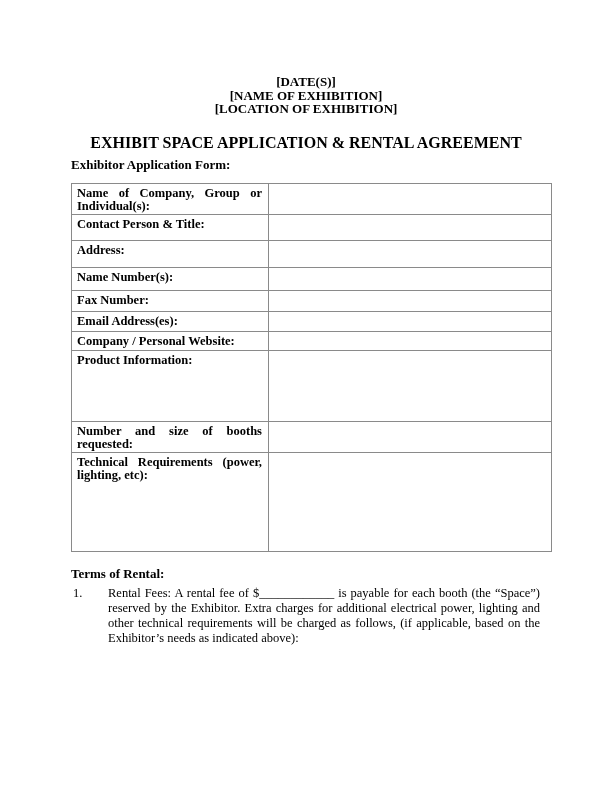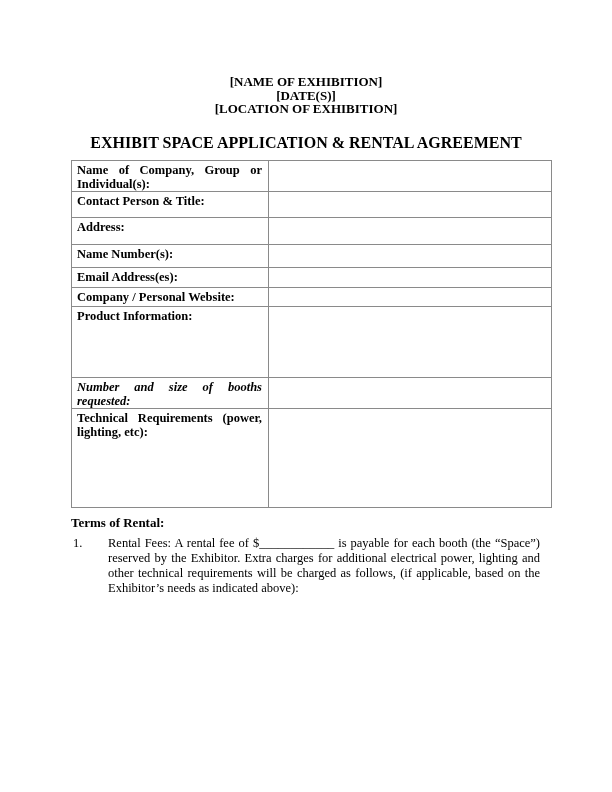--- a/index.html
+++ b/index.html
@@ -55,24 +55,24 @@
   table.app-table td.value-cell { padding: 3px 5px 0 5px; }
   tr.r1  { height: 28px; }
   tr.r2  { height: 26px; }
   tr.r3  { height: 27px; }
   tr.r4  { height: 26px; }
   tr.r5  { height: 23px; }
   tr.r6  { height: 21px; }
   tr.r7  { height: 20px; margin-left: 16px; }
   tr.r8  { height: 19px; }
   tr.r9  { height: 71px; }
-  tr.r10 { height: 30px; font-style: italic; }
+  tr.r10 { height: 30px; }
   tr.r11 { height: 99px; }
   .terms-heading {
-    margin: 8px 0 0 71px;
+    margin: 15px 0 0 71px;
     font-weight: bold;
     font-size: 13px;
     line-height: 13.5px;
   }
   .terms-item {
     position: relative;
     margin: 6px 72px 0 108px;
     width: 432px;
     text-align: justify;
     font-size: 12.5px;
@@ -85,27 +85,28 @@
     text-align: left;
   }
   .italic { }
 </style>
 </head>
 <body>
 
 <div class="page">
 
   <div class="header-block">
+    <div>[DATE(S)]</div>
     <div>[NAME OF EXHIBITION]</div>
-    <div>[DATE(S)]</div>
     <div>[LOCATION OF EXHIBITION]</div>
   </div>
 
   <div class="doc-title">EXHIBIT SPACE APPLICATION &amp; RENTAL AGREEMENT</div>
 
+  <div class="form-heading">Exhibitor Application Form:</div>
 
   <table class="app-table">
     <colgroup>
       <col style="width:197px">
       <col style="width:283px">
     </colgroup>
     <tbody>
       <tr class="r1">
         <td class="label-cell">Name of Company, Group or Individual(s):</td>
         <td class="value-cell"></td>
@@ -113,20 +114,24 @@
       <tr class="r2">
         <td class="label-cell">Contact Person &amp; Title:</td>
         <td class="value-cell"></td>
       </tr>
       <tr class="r3">
         <td class="label-cell">Address:</td>
         <td class="value-cell"></td>
       </tr>
       <tr class="r5">
         <td class="label-cell">Name Number(s):</td>
+        <td class="value-cell"></td>
+      </tr>
+      <tr class="r6">
+        <td class="label-cell">Fax Number:</td>
         <td class="value-cell"></td>
       </tr>
       <tr class="r7">
         <td class="label-cell">Email Address(es):</td>
         <td class="value-cell"></td>
       </tr>
       <tr class="r8">
         <td class="label-cell">Company / Personal Website:</td>
         <td class="value-cell"></td>
       </tr>

